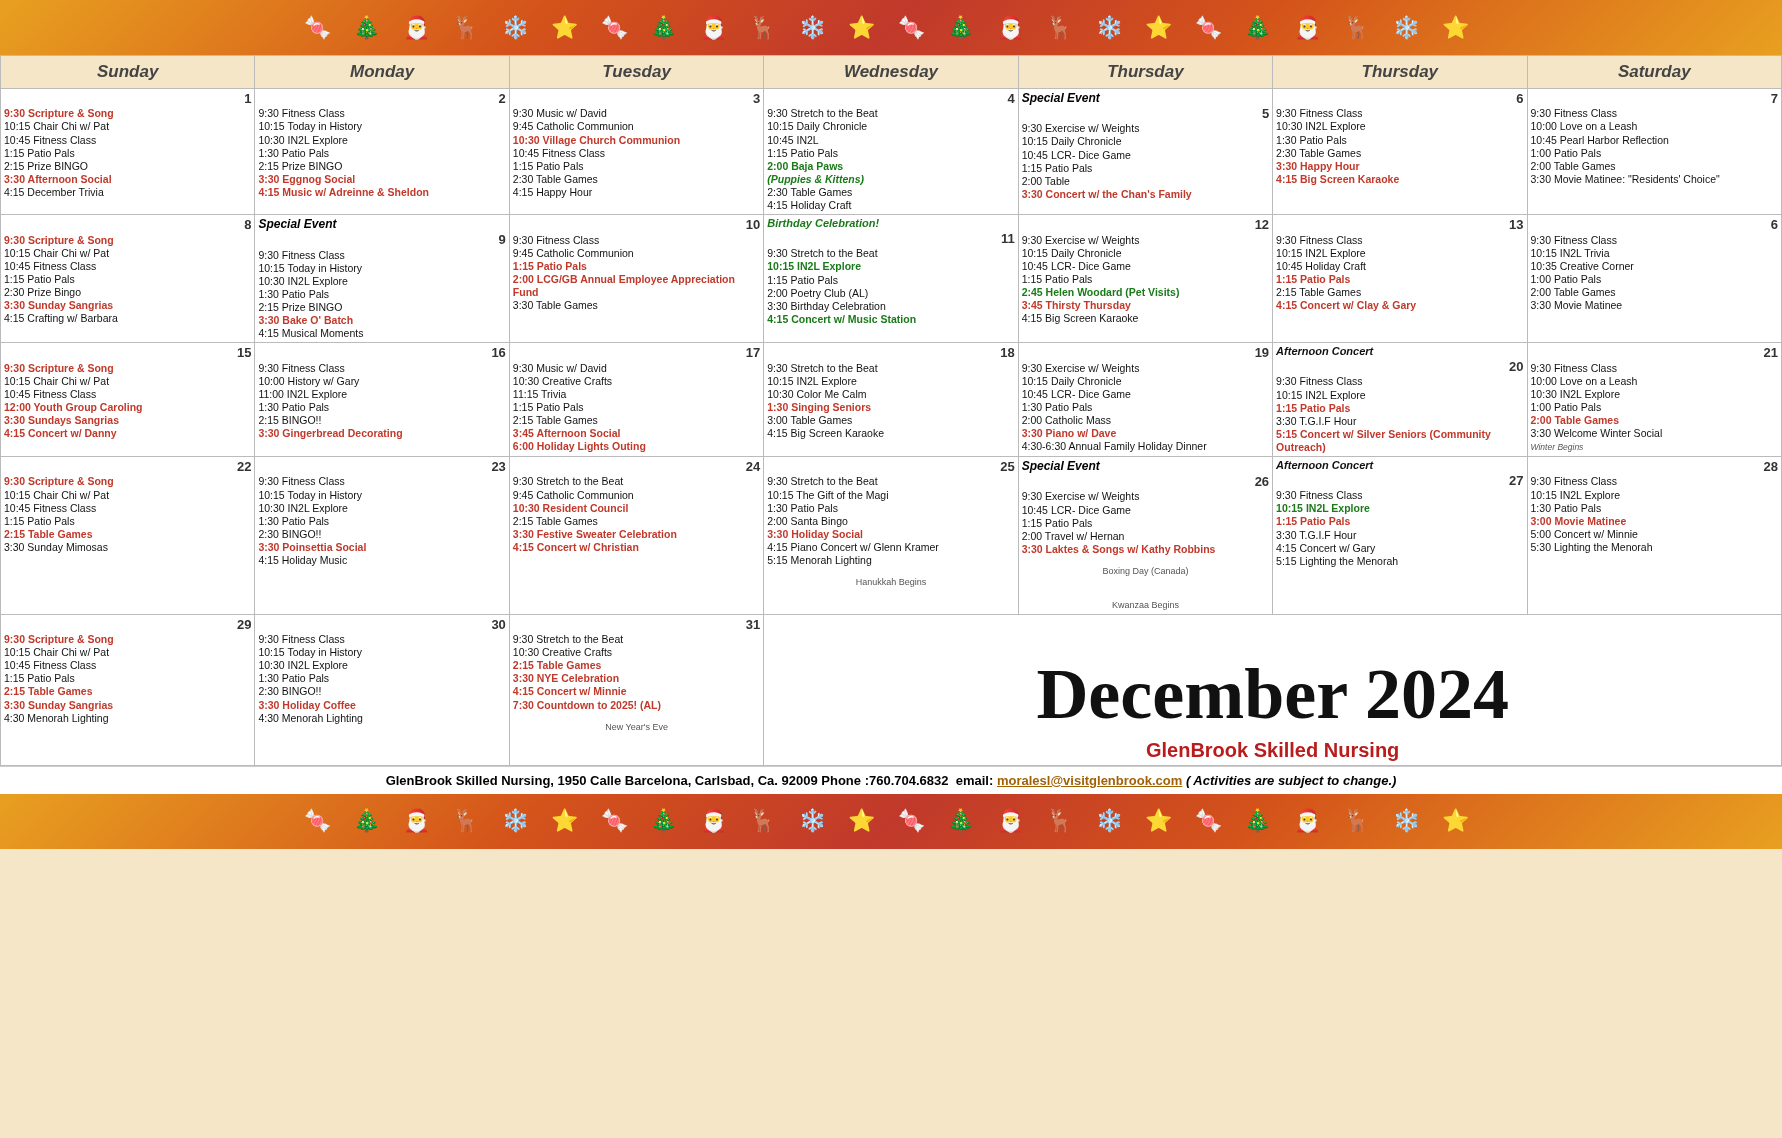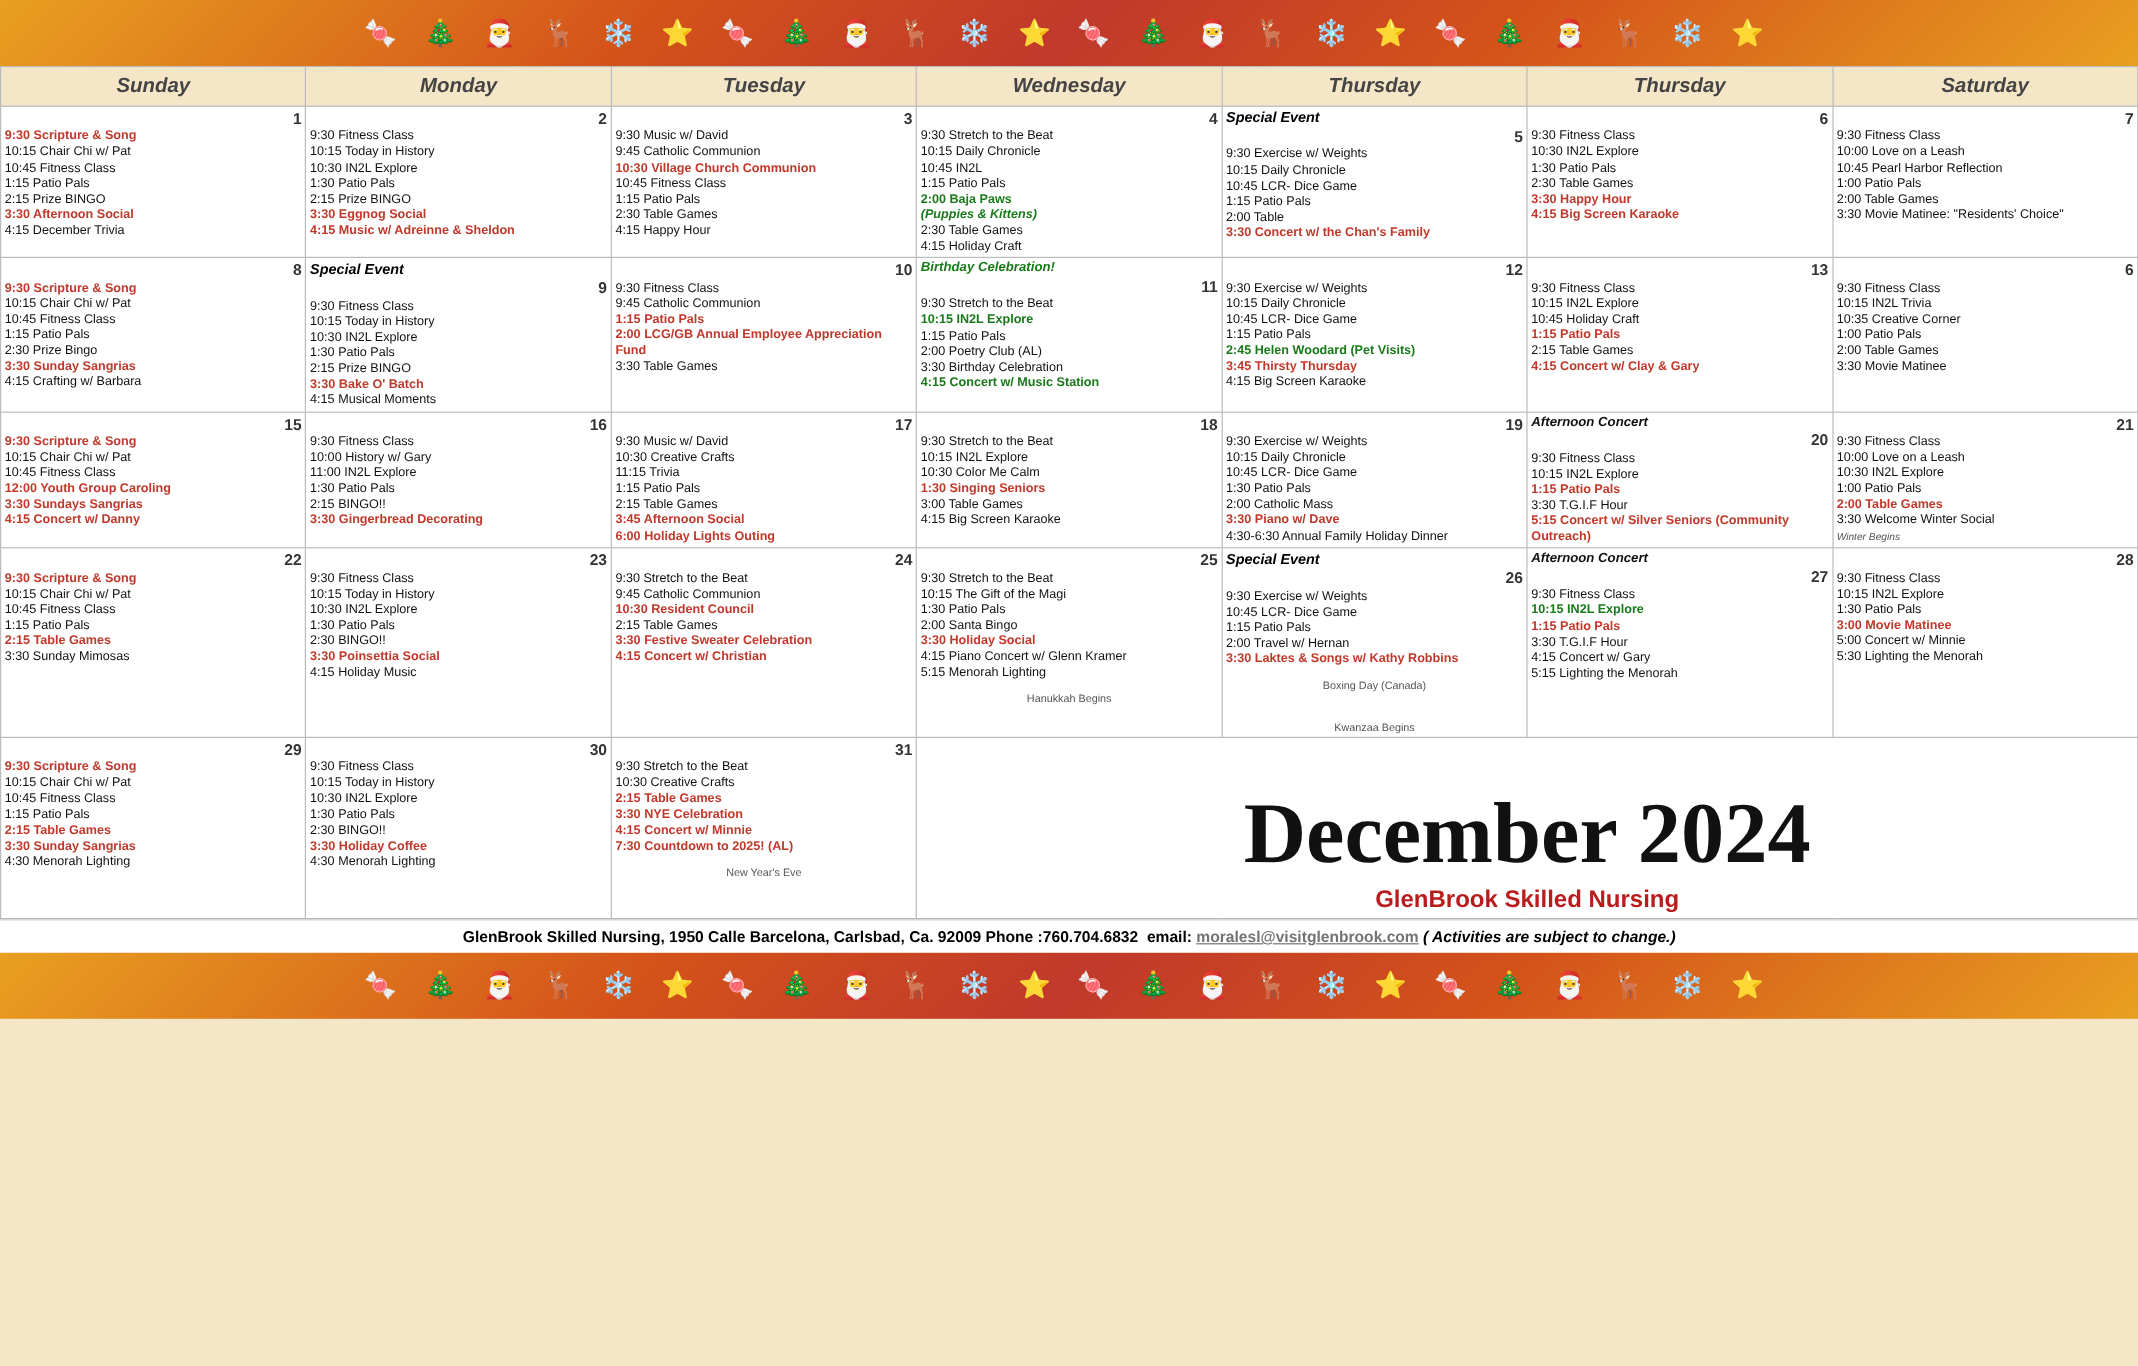--- a/index.html
+++ b/index.html
@@ -44,21 +44,21 @@
       letter-spacing: 8px;
     }
     .footer-bar {
       background: white;
       padding: 6px 10px;
       text-align: center;
       font-size: 13px;
       font-weight: bold;
       border-top: 1px solid #ccc;
     }
-    .footer-bar a { color: #737373; }
+    .footer-bar a { color: #a16207; }
     .calendar-table {
       width: 100%;
       border-collapse: collapse;
       background: white;
       table-layout: fixed;
     }
     .calendar-table th {
       background: #f5e6c8;
       text-align: center;
       font-size: 17px;

